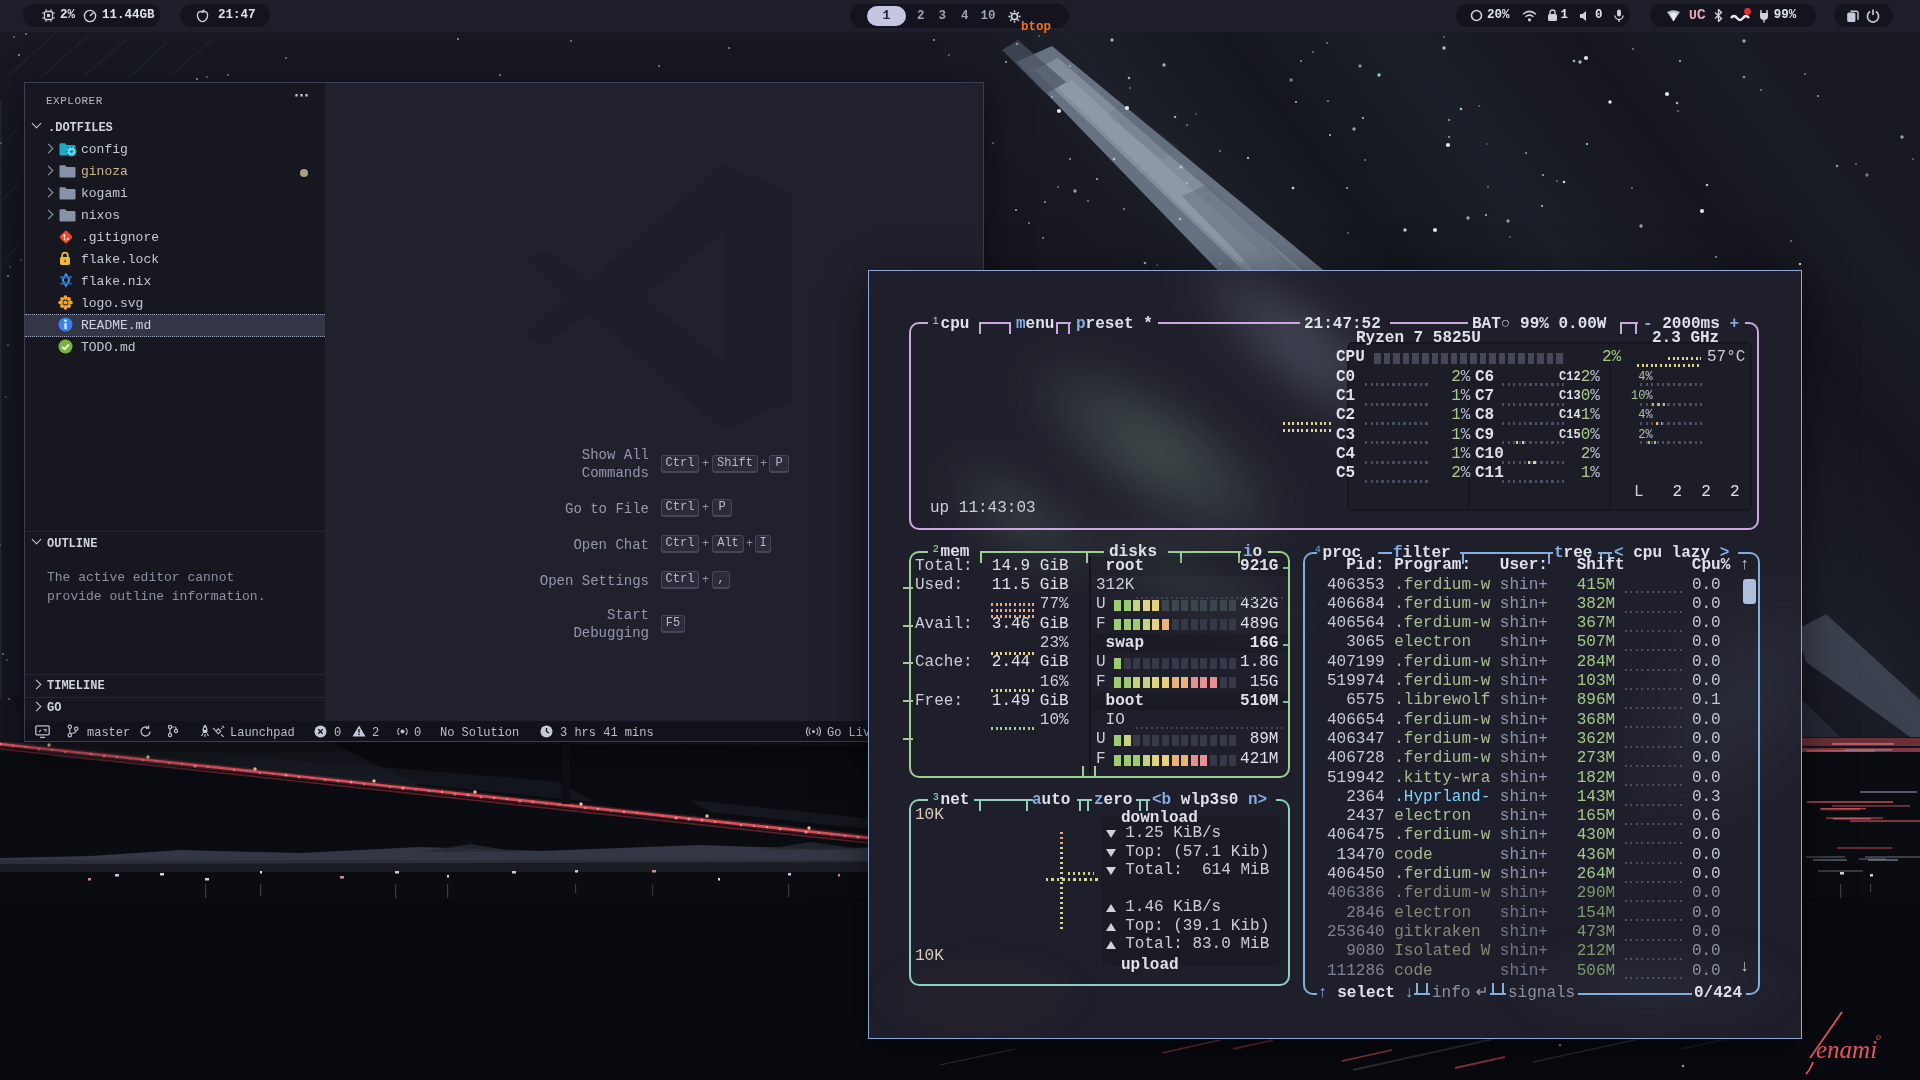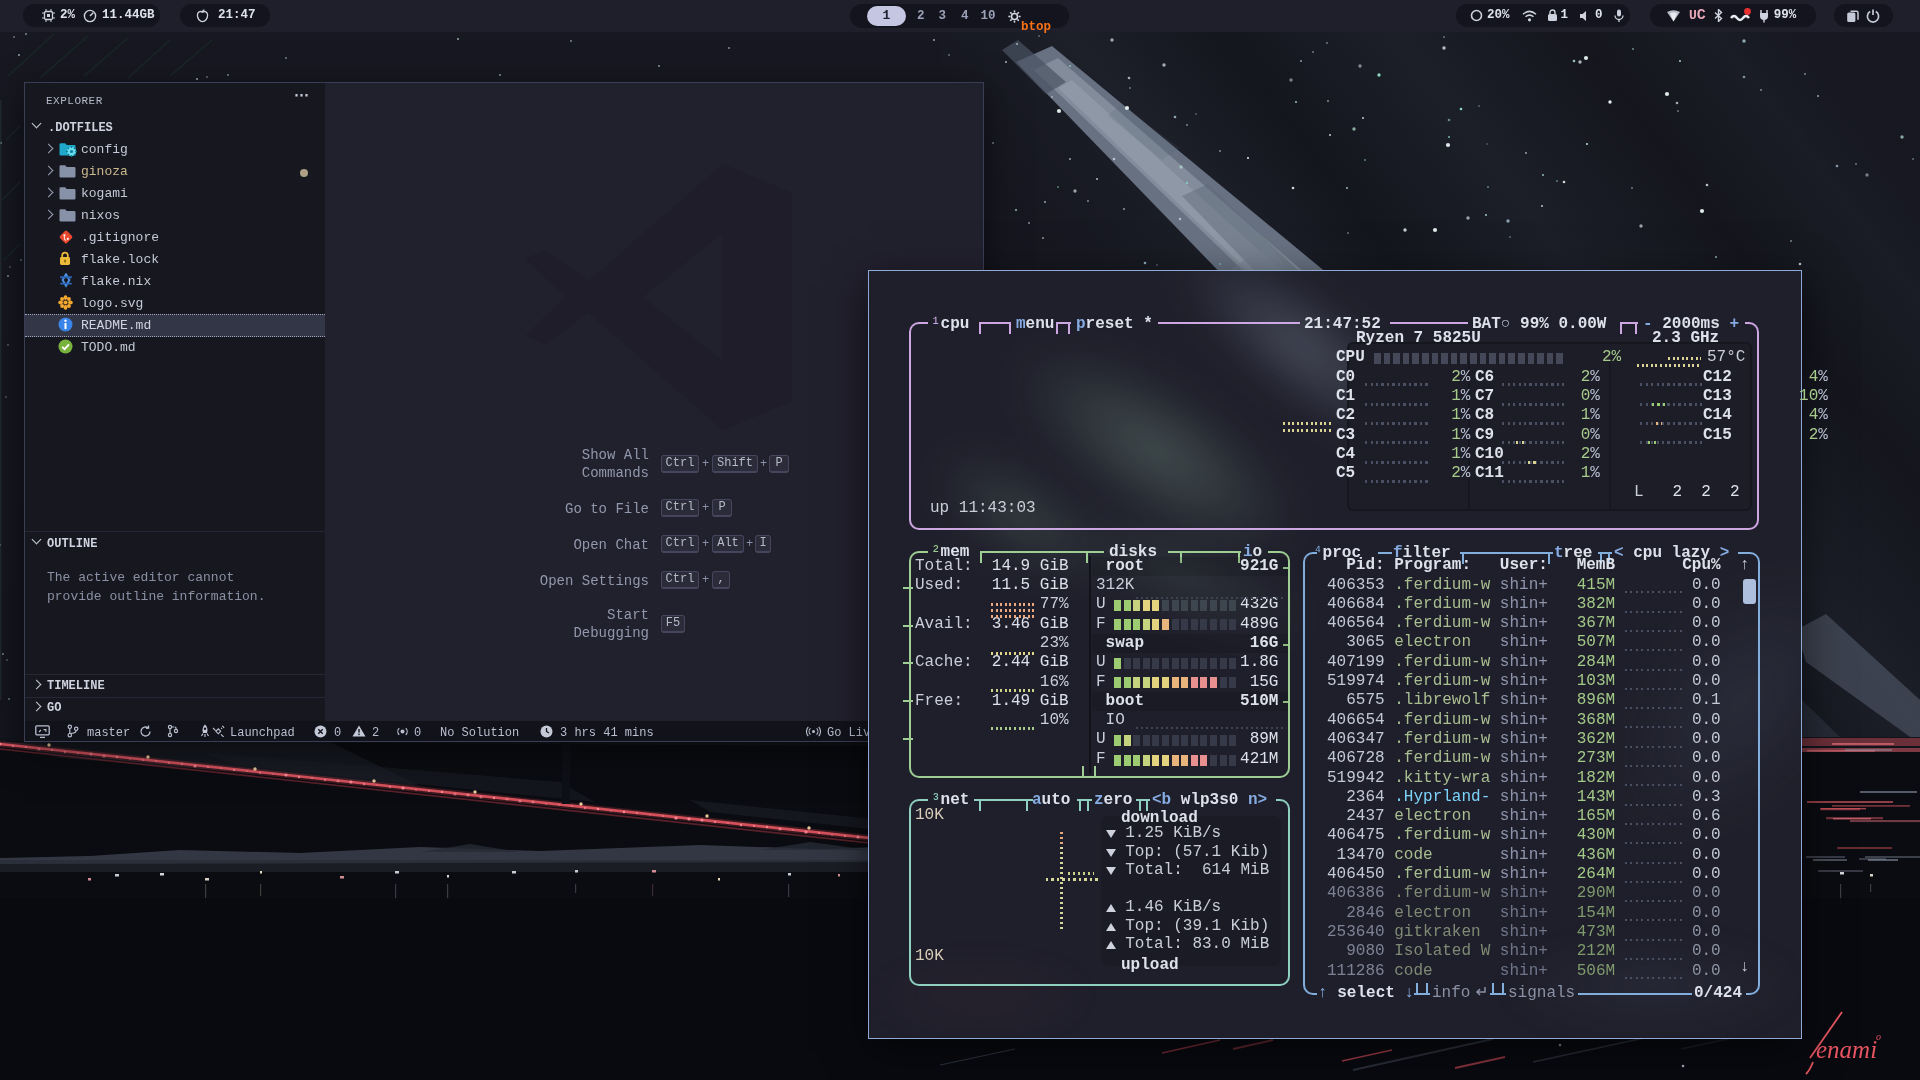--- a/index.html
+++ b/index.html
@@ -885,21 +885,21 @@
 <span class="wh b">C2</span>          <span class="gn">1</span><span style="color:#b9c0d2">%</span>
 <span class="wh b">C3</span>          <span class="gn">1</span><span style="color:#b9c0d2">%</span>
 <span class="wh b">C4</span>          <span class="gn">1</span><span style="color:#b9c0d2">%</span>
 <span class="wh b">C5</span>          <span class="gn">2</span><span style="color:#b9c0d2">%</span></pre>
 <pre class="t" style="left:1475px;top:367.7px;font-size:16px;line-height:19.3px"><span class="wh b">C6</span>         <span class="gn">2</span><span style="color:#b9c0d2">%</span>
 <span class="wh b">C7</span>         <span class="gn">0</span><span style="color:#b9c0d2">%</span>
 <span class="wh b">C8</span>         <span class="gn">1</span><span style="color:#b9c0d2">%</span>
 <span class="wh b">C9</span>         <span class="gn">0</span><span style="color:#b9c0d2">%</span>
 <span class="wh b">C10</span>        <span class="gn">2</span><span style="color:#b9c0d2">%</span>
 <span class="wh b">C11</span>        <span class="gn">1</span><span style="color:#b9c0d2">%</span></pre>
-<pre class="t" style="left:1703px;top:367.7px;font-size:16px;line-height:19.3px"><span class="wh b">C12</span>        <span class="gn">4</span><span style="color:#b9c0d2">%</span>
+<pre class="t" style="left:1559px;top:367.7px;font-size:12px;line-height:19.3px"><span class="wh b">C12</span>        <span class="gn">4</span><span style="color:#b9c0d2">%</span>
 <span class="wh b">C13</span>       <span class="gn">10</span><span style="color:#b9c0d2">%</span>
 <span class="wh b">C14</span>        <span class="gn">4</span><span style="color:#b9c0d2">%</span>
 <span class="wh b">C15</span>        <span class="gn">2</span><span style="color:#b9c0d2">%</span></pre>
 <div class="ab" style="left:1365px;top:383.4px;width:66px;height:3px;background:repeating-linear-gradient(90deg,#4a5063 0 2.4px,transparent 2.4px 5.5px)"></div>
 <div class="ab" style="left:1502px;top:383.4px;width:62px;height:3px;background:repeating-linear-gradient(90deg,#4a5063 0 2.4px,transparent 2.4px 5.5px)"></div>
 <div class="ab" style="left:1365px;top:402.7px;width:66px;height:3px;background:repeating-linear-gradient(90deg,#4a5063 0 2.4px,transparent 2.4px 5.5px)"></div>
 <div class="ab" style="left:1502px;top:402.7px;width:62px;height:3px;background:repeating-linear-gradient(90deg,#4a5063 0 2.4px,transparent 2.4px 5.5px)"></div>
 <div class="ab" style="left:1365px;top:422.0px;width:66px;height:3px;background:repeating-linear-gradient(90deg,#4a5063 0 2.4px,transparent 2.4px 5.5px)"></div>
 <div class="ab" style="left:1502px;top:422.0px;width:62px;height:3px;background:repeating-linear-gradient(90deg,#4a5063 0 2.4px,transparent 2.4px 5.5px)"></div>
 <div class="ab" style="left:1365px;top:441.29999999999995px;width:66px;height:3px;background:repeating-linear-gradient(90deg,#4a5063 0 2.4px,transparent 2.4px 5.5px)"></div>
@@ -1123,21 +1123,21 @@
 <div class="ab" style="left:1600.0px;top:552.0px;width:2px;height:12.0px;background:#82aede"></div>
 <div class="ab" style="left:1608.0px;top:552.0px;width:2px;height:12.0px;background:#82aede"></div>
 <div class="ab" style="left:1416.0px;top:983.0px;width:2px;height:12.0px;background:#82aede"></div>
 <div class="ab" style="left:1426.0px;top:983.0px;width:2px;height:12.0px;background:#82aede"></div>
 <div class="ab" style="left:1492.0px;top:983.0px;width:2px;height:12.0px;background:#82aede"></div>
 <div class="ab" style="left:1502.0px;top:983.0px;width:2px;height:12.0px;background:#82aede"></div>
 <div class="ab" style="left:1313px;top:542px;font:16px/22px 'Liberation Mono',monospace;color:#c9ced9;white-space:pre"><span style="color:#82aede">⁴</span><span class="wh b">proc</span></div>
 <div class="ab" style="left:1393px;top:542px;font:16px/22px 'Liberation Mono',monospace;color:#c9ced9;white-space:pre"><span class="bl b">f</span><span class="wh b">ilter</span></div>
 <div class="ab" style="left:1554px;top:542px;font:16px/22px 'Liberation Mono',monospace;color:#c9ced9;white-space:pre"><span class="bl b">t</span><span class="wh b">ree</span></div>
 <div class="ab" style="left:1614px;top:542px;font:16px/22px 'Liberation Mono',monospace;color:#c9ced9;white-space:pre"><span class="bl b">&lt;</span><span class="wh b"> cpu lazy </span><span class="bl b">&gt;</span></div>
-<pre class="t" style="left:1327px;top:556.3px;font-size:16px;line-height:19.3px"><span class="wh b">  Pid: Program:   User:   MemB       Cpu%</span>
+<pre class="t" style="left:1327px;top:556.3px;font-size:16px;line-height:19.3px"><span class="wh b">  Pid: Program:   User:   Shift       Cpu%</span>
 <span style="color:#c3c9d6">406353</span> <span style="color:#a8bd90">.ferdium-w</span> <span style="color:#8d94ab">shin+</span>   <span style="color:#a3c987">415M</span>        <span style="color:#c3c9d6">0.0</span>
 <span style="color:#c3c9d6">406684</span> <span style="color:#a8bd90">.ferdium-w</span> <span style="color:#8d94ab">shin+</span>   <span style="color:#a3c987">382M</span>        <span style="color:#c3c9d6">0.0</span>
 <span style="color:#c3c9d6">406564</span> <span style="color:#a8bd90">.ferdium-w</span> <span style="color:#8d94ab">shin+</span>   <span style="color:#a3c987">367M</span>        <span style="color:#c3c9d6">0.0</span>
 <span style="color:#c3c9d6">  3065</span> <span style="color:#a8bd90">electron  </span> <span style="color:#8d94ab">shin+</span>   <span style="color:#a3c987">507M</span>        <span style="color:#c3c9d6">0.0</span>
 <span style="color:#c3c9d6">407199</span> <span style="color:#a8bd90">.ferdium-w</span> <span style="color:#8d94ab">shin+</span>   <span style="color:#a3c987">284M</span>        <span style="color:#c3c9d6">0.0</span>
 <span style="color:#c3c9d6">519974</span> <span style="color:#a8bd90">.ferdium-w</span> <span style="color:#8d94ab">shin+</span>   <span style="color:#a3c987">103M</span>        <span style="color:#c3c9d6">0.0</span>
 <span style="color:#c3c9d6">  6575</span> <span style="color:#a8bd90">.librewolf</span> <span style="color:#8d94ab">shin+</span>   <span style="color:#a3c987">896M</span>        <span style="color:#c3c9d6">0.1</span>
 <span style="color:#c3c9d6">406654</span> <span style="color:#a8bd90">.ferdium-w</span> <span style="color:#8d94ab">shin+</span>   <span style="color:#a3c987">368M</span>        <span style="color:#c3c9d6">0.0</span>
 <span style="color:#c3c9d6">406347</span> <span style="color:#a8bd90">.ferdium-w</span> <span style="color:#8d94ab">shin+</span>   <span style="color:#a3c987">362M</span>        <span style="color:#c3c9d6">0.0</span>
 <span style="color:#c3c9d6">406728</span> <span style="color:#a8bd90">.ferdium-w</span> <span style="color:#8d94ab">shin+</span>   <span style="color:#a3c987">273M</span>        <span style="color:#c3c9d6">0.0</span>

